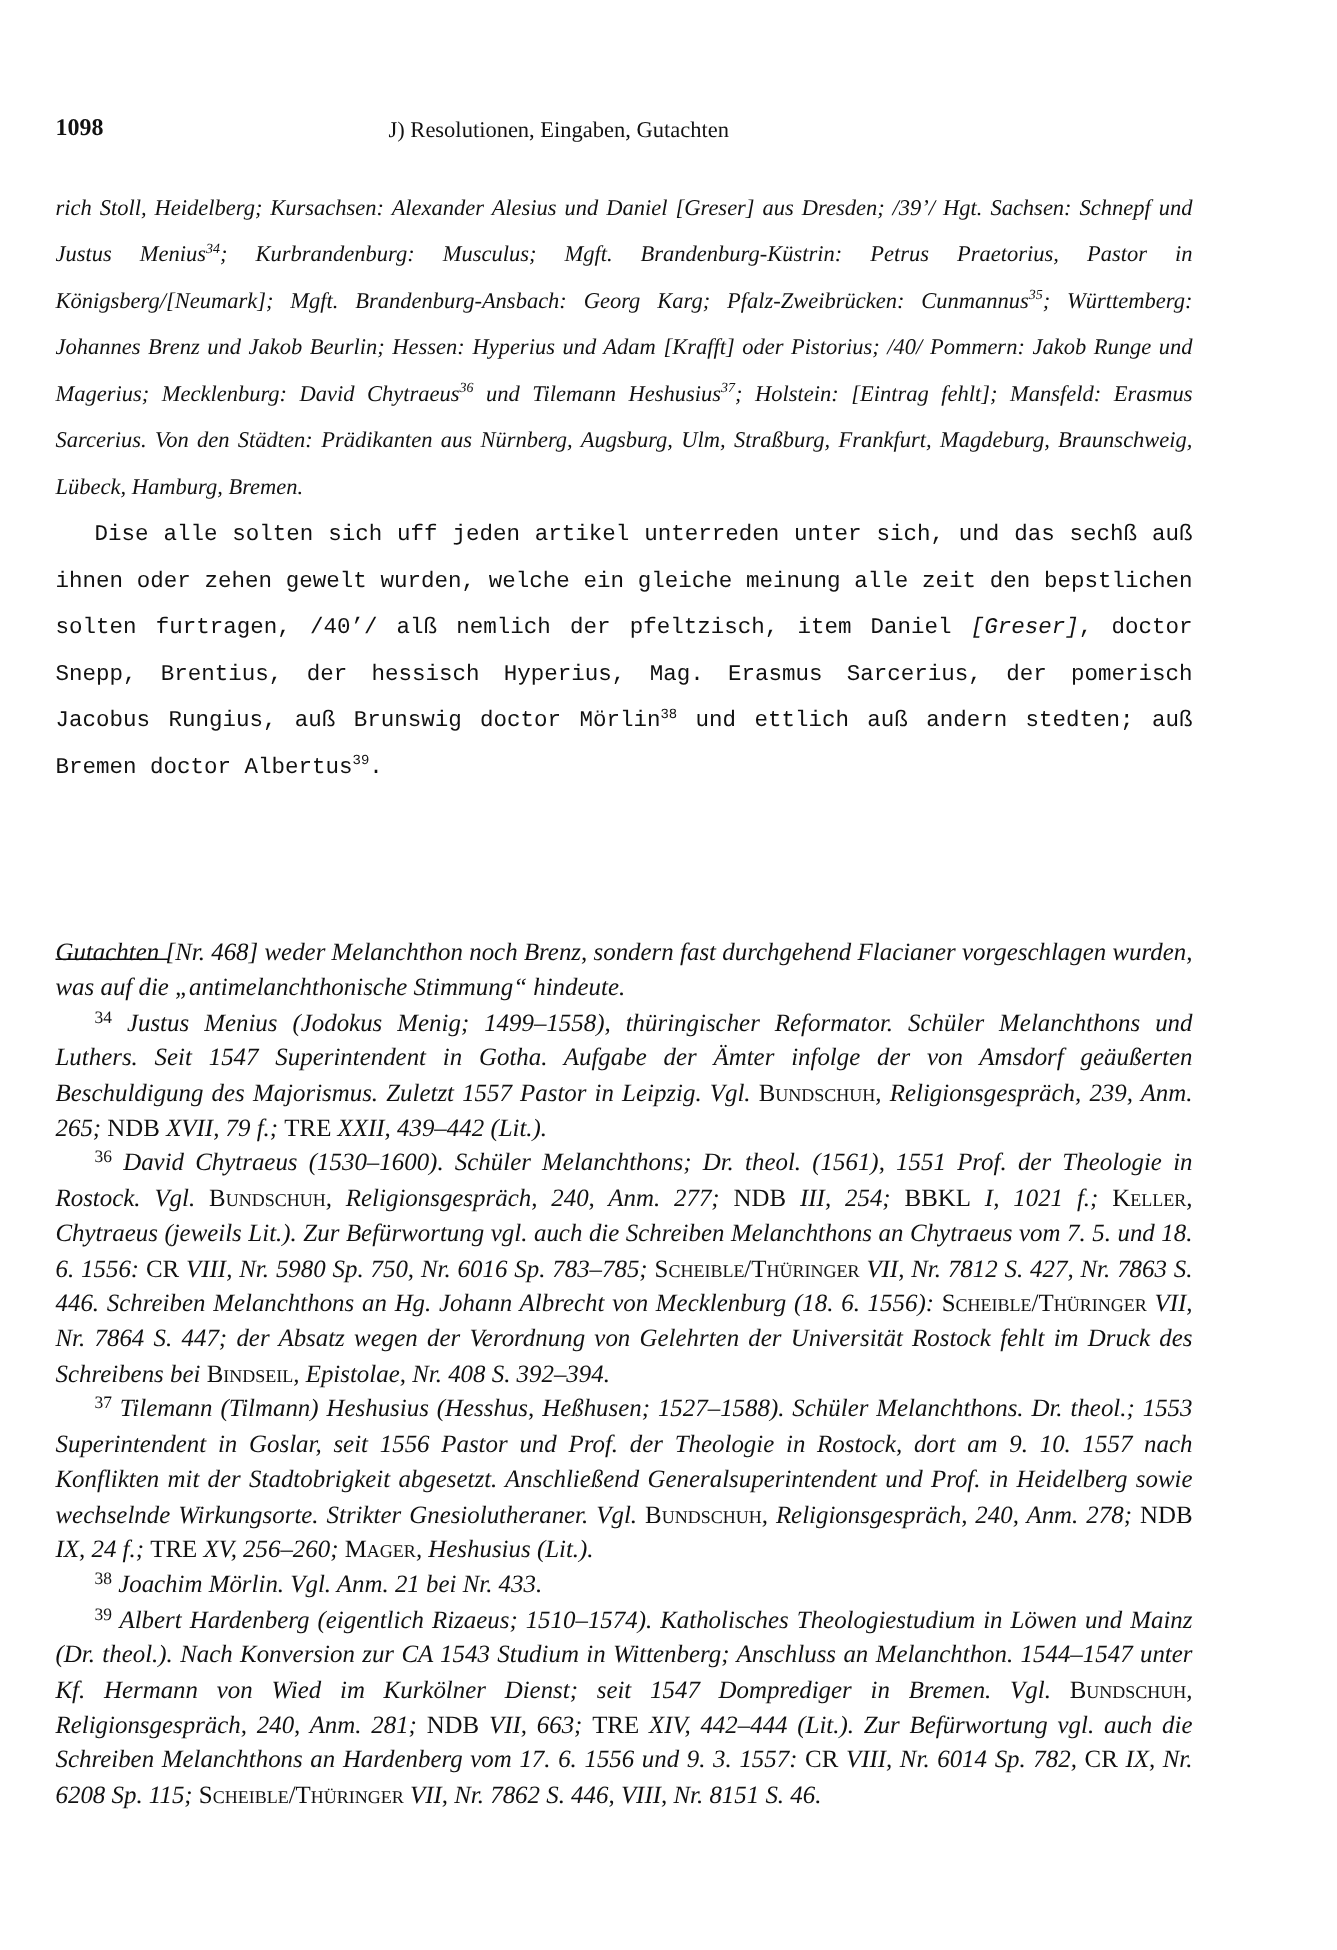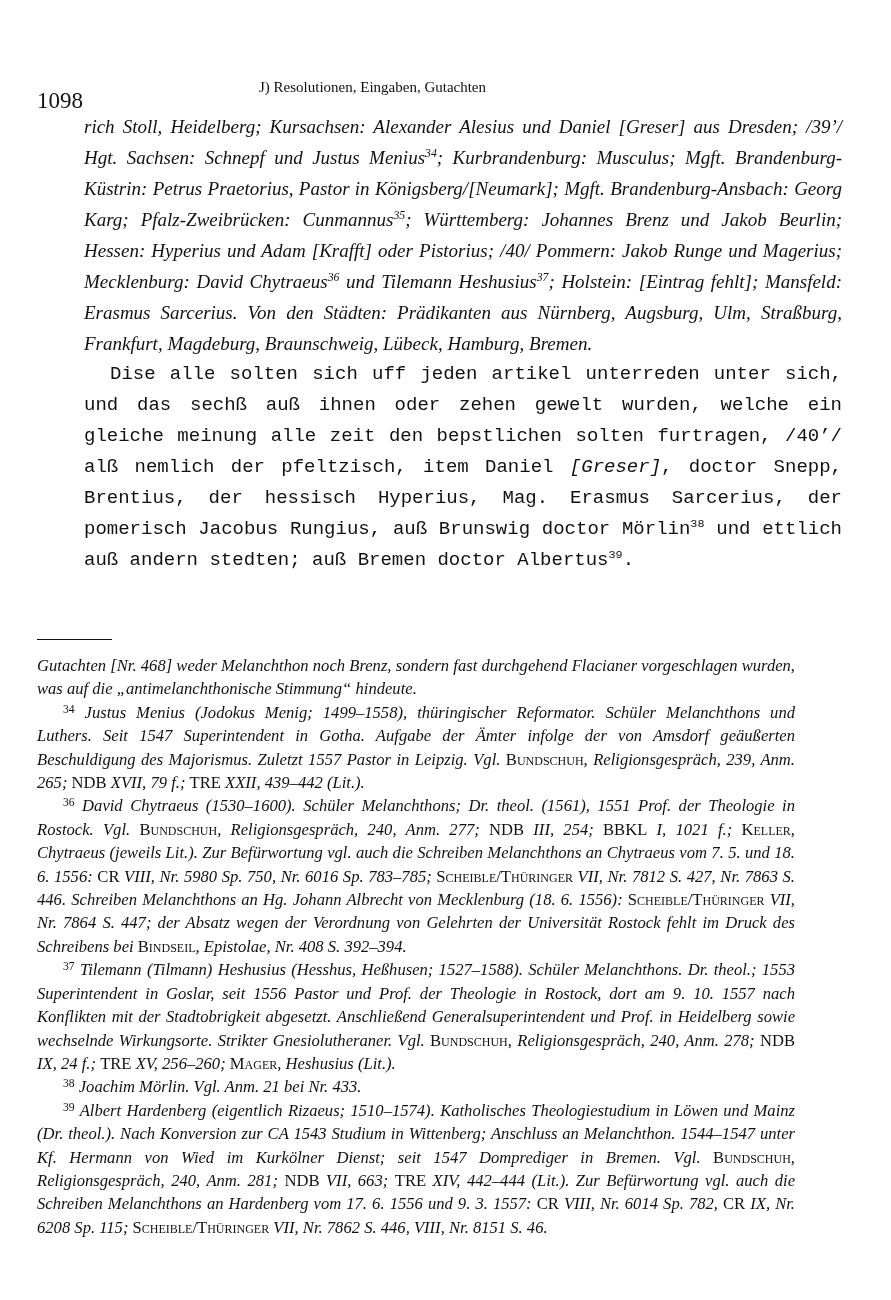--- a/index.html
+++ b/index.html
@@ -1,26 +1,26 @@
 <!DOCTYPE html>
 <html><head>
 <meta charset="utf-8">
 <style>
   html, body { margin: 0; padding: 0; background: #ffffff; }
   body { width: 891px; height: 1300px; position: relative; overflow: hidden; color: #111; font-family: "Liberation Serif", "DejaVu Serif", serif; }
   .header { position: absolute; top: 76px; left: 37px; width: 758px; height: 32px; }
-  .page-number { position: absolute; left: 0; top: 12px; font-size: 23px; }
+  .page-number { position: absolute; left: 0; top: 1px; font-size: 16px; font-weight: bold; }
   .running-head { position: absolute; left: 222px; top: 3px; font-size: 15px; }
-  .main { position: absolute; top: 111px; left: 37px; width: 758px; font-size: 19px; line-height: 31px; text-align: justify; margin-left: 47px; }
+  .main { position: absolute; top: 124px; left: 37px; width: 758px; font-size: 15px; line-height: 31px; text-align: justify; }
   .main p { margin: 0; }
   .main p.indent { text-indent: 26px; font-family: Liberation Mono, monospace; }
   .it { font-style: italic; }
   sup { font-size: 0.62em; line-height: 0; vertical-align: 0.6em; }
   .rule { position: absolute; top: 639px; left: 37px; width: 75px; height: 0; border-top: 1px solid #111; }
-  .notes { position: absolute; top: 654px; left: 37px; width: 758px; font-size: 16.6px; line-height: 23.4px; text-align: justify; font-style: italic; }
+  .notes { position: absolute; top: 623px; left: 37px; width: 758px; font-size: 16.6px; line-height: 23.4px; text-align: justify; font-style: italic; }
   .notes p { margin: 0; }
   .notes p.fn { text-indent: 26px; }
   .sc { font-variant: small-caps; font-style: normal; font-family: Liberation Serif, serif; }
   .up { font-style: normal; }
   .fnnum { font-size: 0.7em; vertical-align: 0.45em; line-height: 0; font-style: normal; }
 </style>
 </head>
 <body>
 
 <div class="header">

